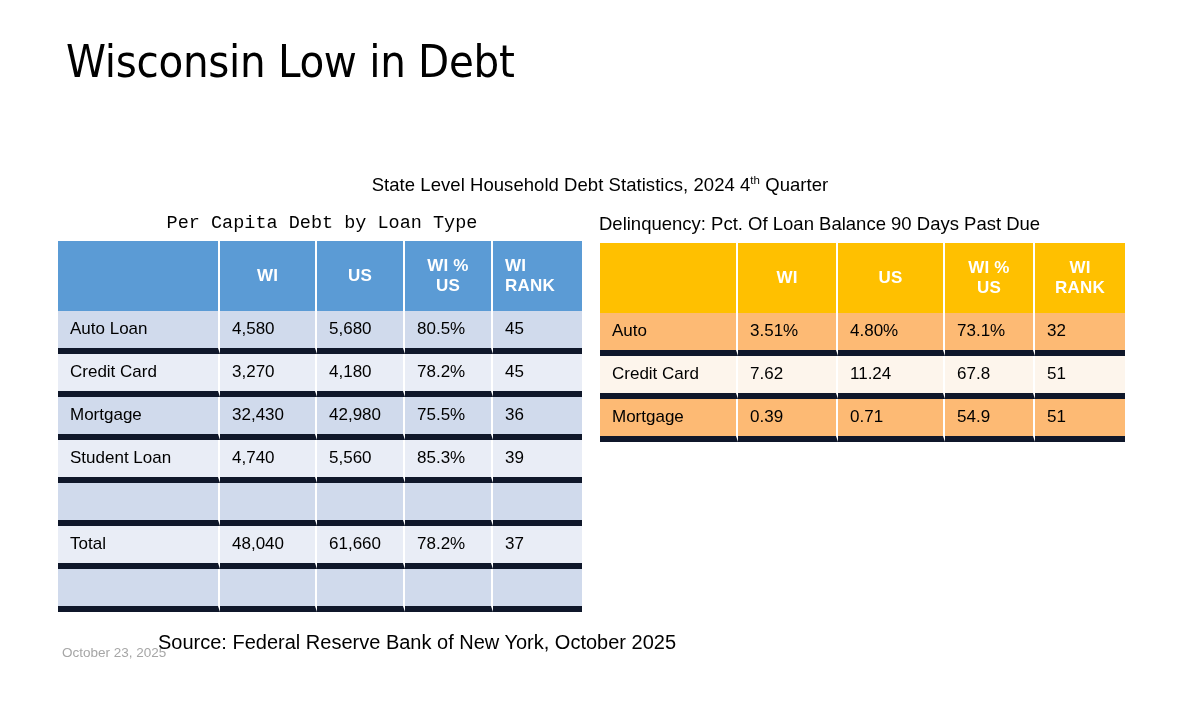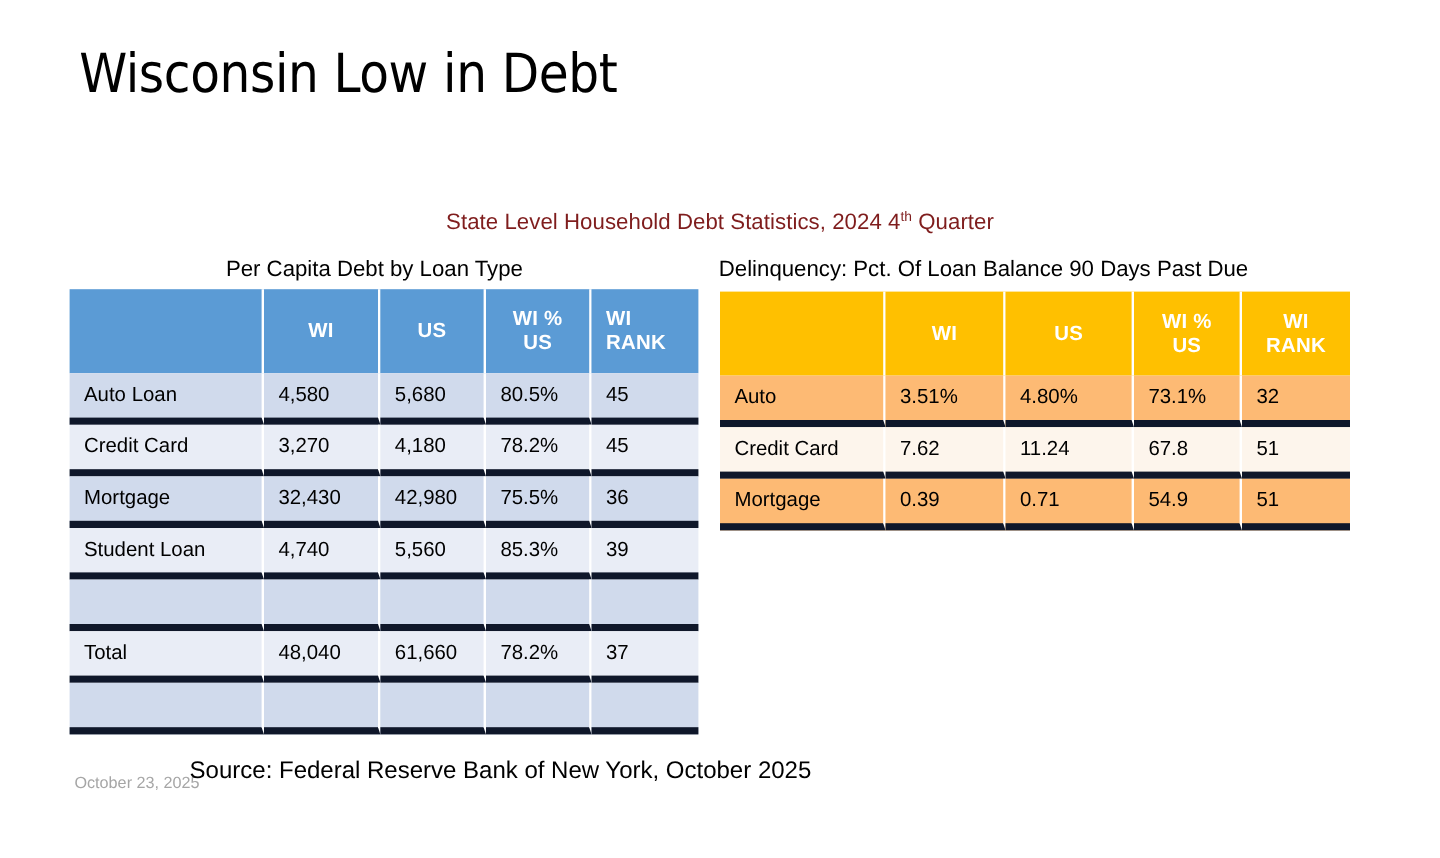--- a/index.html
+++ b/index.html
@@ -41,42 +41,43 @@
 
   
   .subtitle {
     position: absolute;
     left: 0;
     top: 174px;
     width: 1200px;
     text-align: center;
     font-size: 18.5px;
     font-weight: 400;
-    color: #7f1d1d;
+    color: #000000;
     letter-spacing: 0.05px;
   }
   .subtitle sup {
     font-size: 0.62em;
     vertical-align: super;
     line-height: 0;
   }
 
   
   .caption {
     position: absolute;
     font-size: 18.5px;
     font-weight: 400;
     color: #000000;
     white-space: nowrap;
   }
   #caption-left {
-    left: 50px;
+    left: 60px;
     top: 213px;
     width: 524px;
     text-align: center;
+    font-family: Liberation Mono, monospace;
   }
   #caption-right {
     left: 599px;
     top: 213px;
     width: 526px;
     text-align: left;
   }
 
   
   .tbl {

